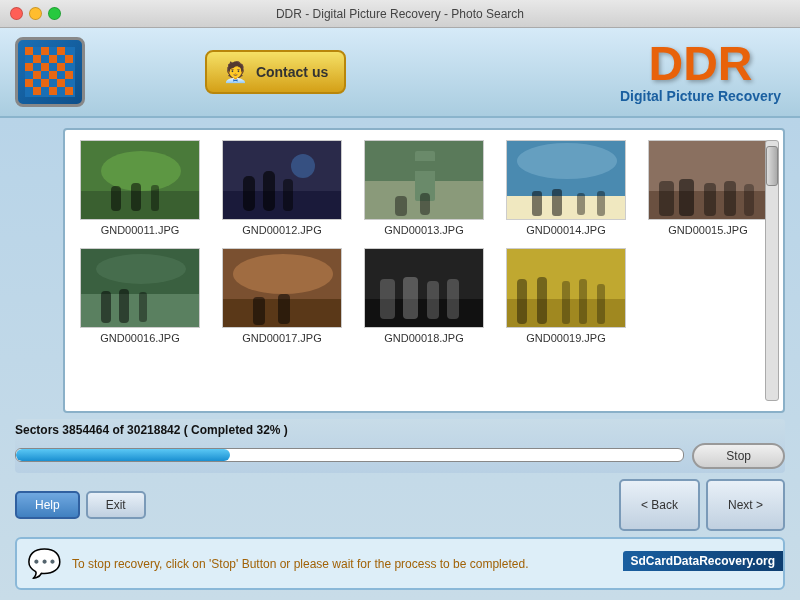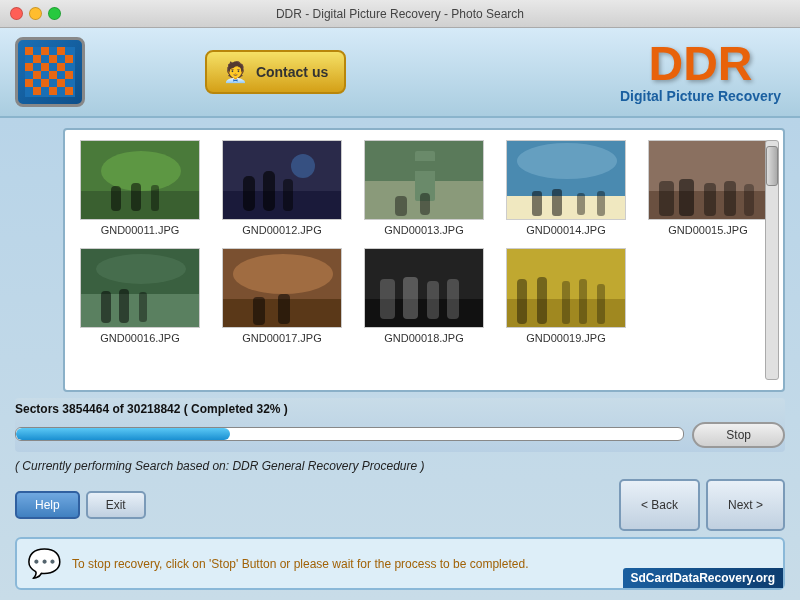--- a/index.html
+++ b/index.html
@@ -268,21 +268,21 @@
       flex-shrink: 0;
     }
     .info-text {
       font-size: 12px;
       color: #a16207;
     }
 
     
     .watermark {
       position: absolute;
-      bottom: 0;
+      bottom: 17px;
       right: 0;
       background: linear-gradient(to right, #1a5fa0, #0d3d70);
       color: white;
       font-size: 12px;
       font-weight: bold;
       padding: 3px 8px;
       border-radius: 3px 0 0 0;
       margin-top: 32px;
     }
 
@@ -505,23 +505,20 @@
       <span class="progress-text">Sectors 3854464 of 30218842   ( Completed 32% )</span>
     </div>
     <div class="progress-row" style="align-items:center; gap:8px;">
       <div class="progress-bar-bg" style="flex:1">
         <div class="progress-bar-fill" id="progress-fill" style="width: 32%;"></div>
       </div>
       <button class="stop-btn">Stop</button>
     </div>
   </div>
 
-  <div>
-    <span class="search-info">( Currently performing Search based on: DDR General Recovery Procedure )</span>
-  </div>
 
   <div class="bottom-btn-row">
     <button class="nav-btn active-blue">Help</button>
     <button class="nav-btn">Exit</button>
     <div class="spacer"></div>
     <button class="nav-btn-right disabled">&lt; Back</button>
     <button class="nav-btn-right disabled">Next &gt;</button>
   </div>
 
   <div class="info-box" style="position:relative;">

